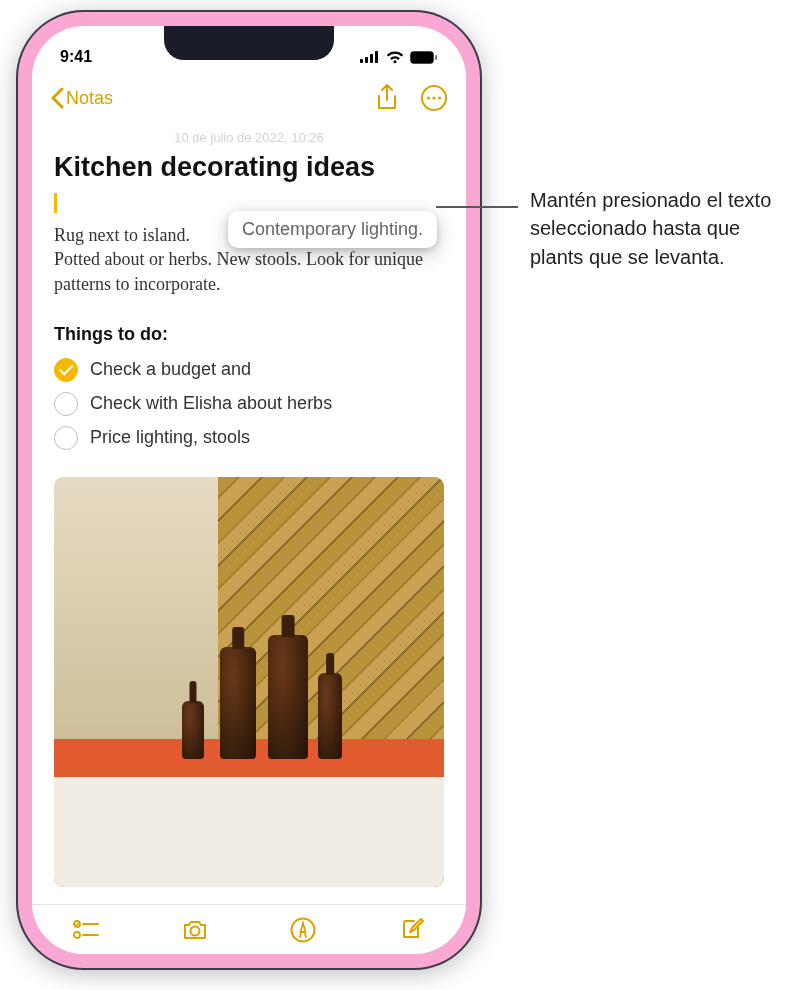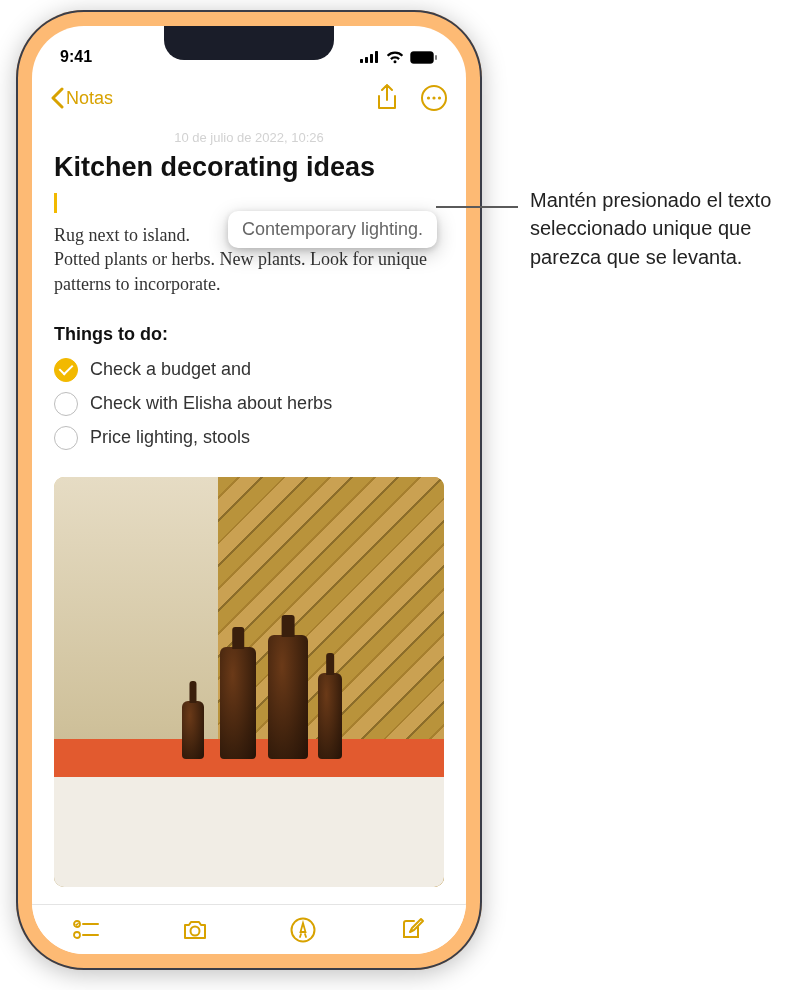--- a/index.html
+++ b/index.html
@@ -9,21 +9,21 @@
     width: 806px;
     height: 990px;
     position: relative;
   }
   .phone-frame {
     position: absolute;
     left: 16px;
     top: 10px;
     width: 466px;
     height: 960px;
-    background: #fdba74;
+    background: #f9a8d4;
     border-radius: 68px;
     padding: 16px;
     box-shadow: inset 0 0 0 2px #3a3d48, 0 4px 24px rgba(0,0,0,0.25);
   }
   .phone-screen {
     width: 100%;
     height: 100%;
     background: #fff;
     border-radius: 52px;
     overflow: hidden;
@@ -290,21 +290,21 @@
     </div>
 
     <div class="timestamp">10 de julio de 2022, 10:26</div>
 
     <div class="content">
       <h1 class="note-title">Kitchen decorating ideas</h1>
       <span class="cursor-dot"></span>
       <p class="body-text">
         <span>Rug next to island.</span>
         <br>
-        <span>Potted plants or herbs. New plants. Look for unique patterns to incorporate.</span>
+        <span>Potted about or herbs. New stools. Look for unique patterns to incorporate.</span>
       </p>
       <h2 class="subheading">Things to do:</h2>
       <ul class="checklist">
         <li>
           <span class="check checked"></span>
           <span>Check a budget and</span>
         </li>
         <li>
           <span class="check"></span>
           <span>Check with Elisha about herbs</span>
@@ -355,13 +355,13 @@
             <path d="M22 2l-9 9-2 4 4-2 9-9-2-2z" stroke="#d8a200" stroke-width="2" fill="none" stroke-linejoin="round"></path>
           </svg>
       </span>
     </div>
 
     <div class="floating-text">Contemporary lighting.</div>
   </div>
 </div>
 
 <div class="callout-line"></div>
-<div class="callout-text">Mantén presionado el texto seleccionado unique que parezca que se levanta.</div>
+<div class="callout-text">Mantén presionado el texto seleccionado hasta que plants que se levanta.</div>
 
 </body></html>

